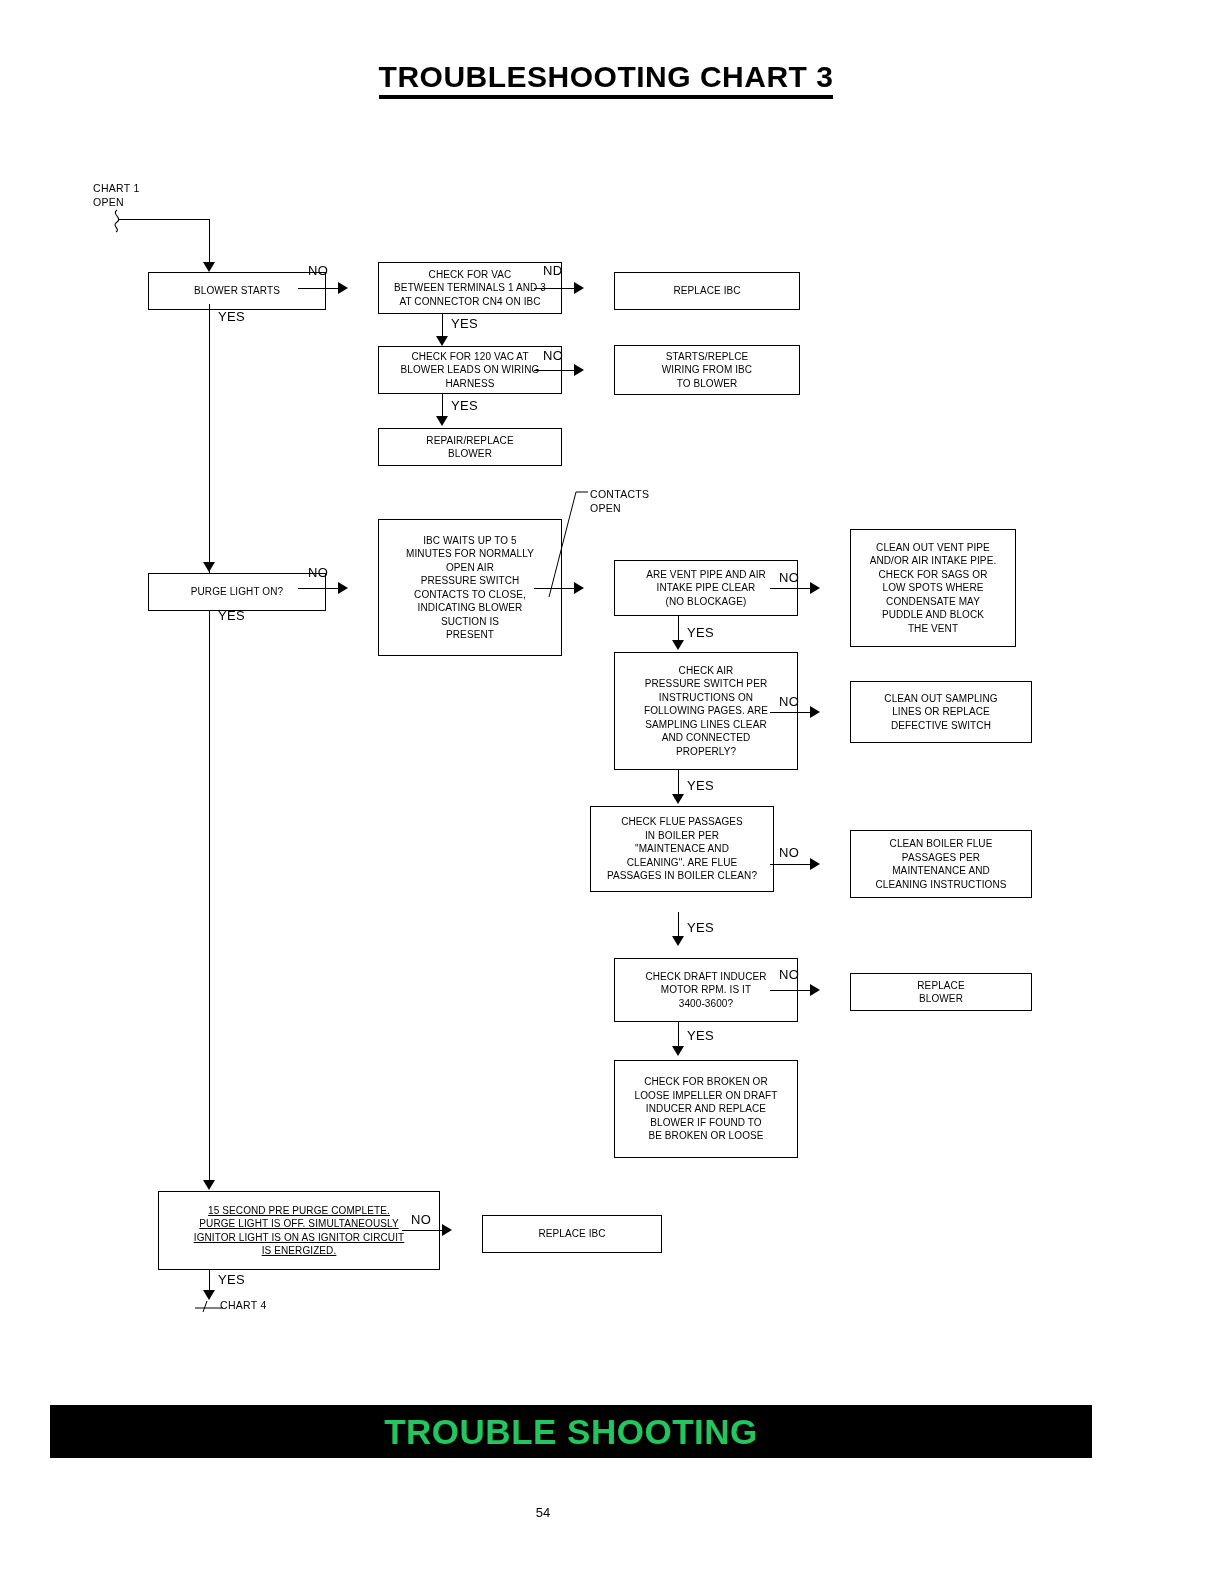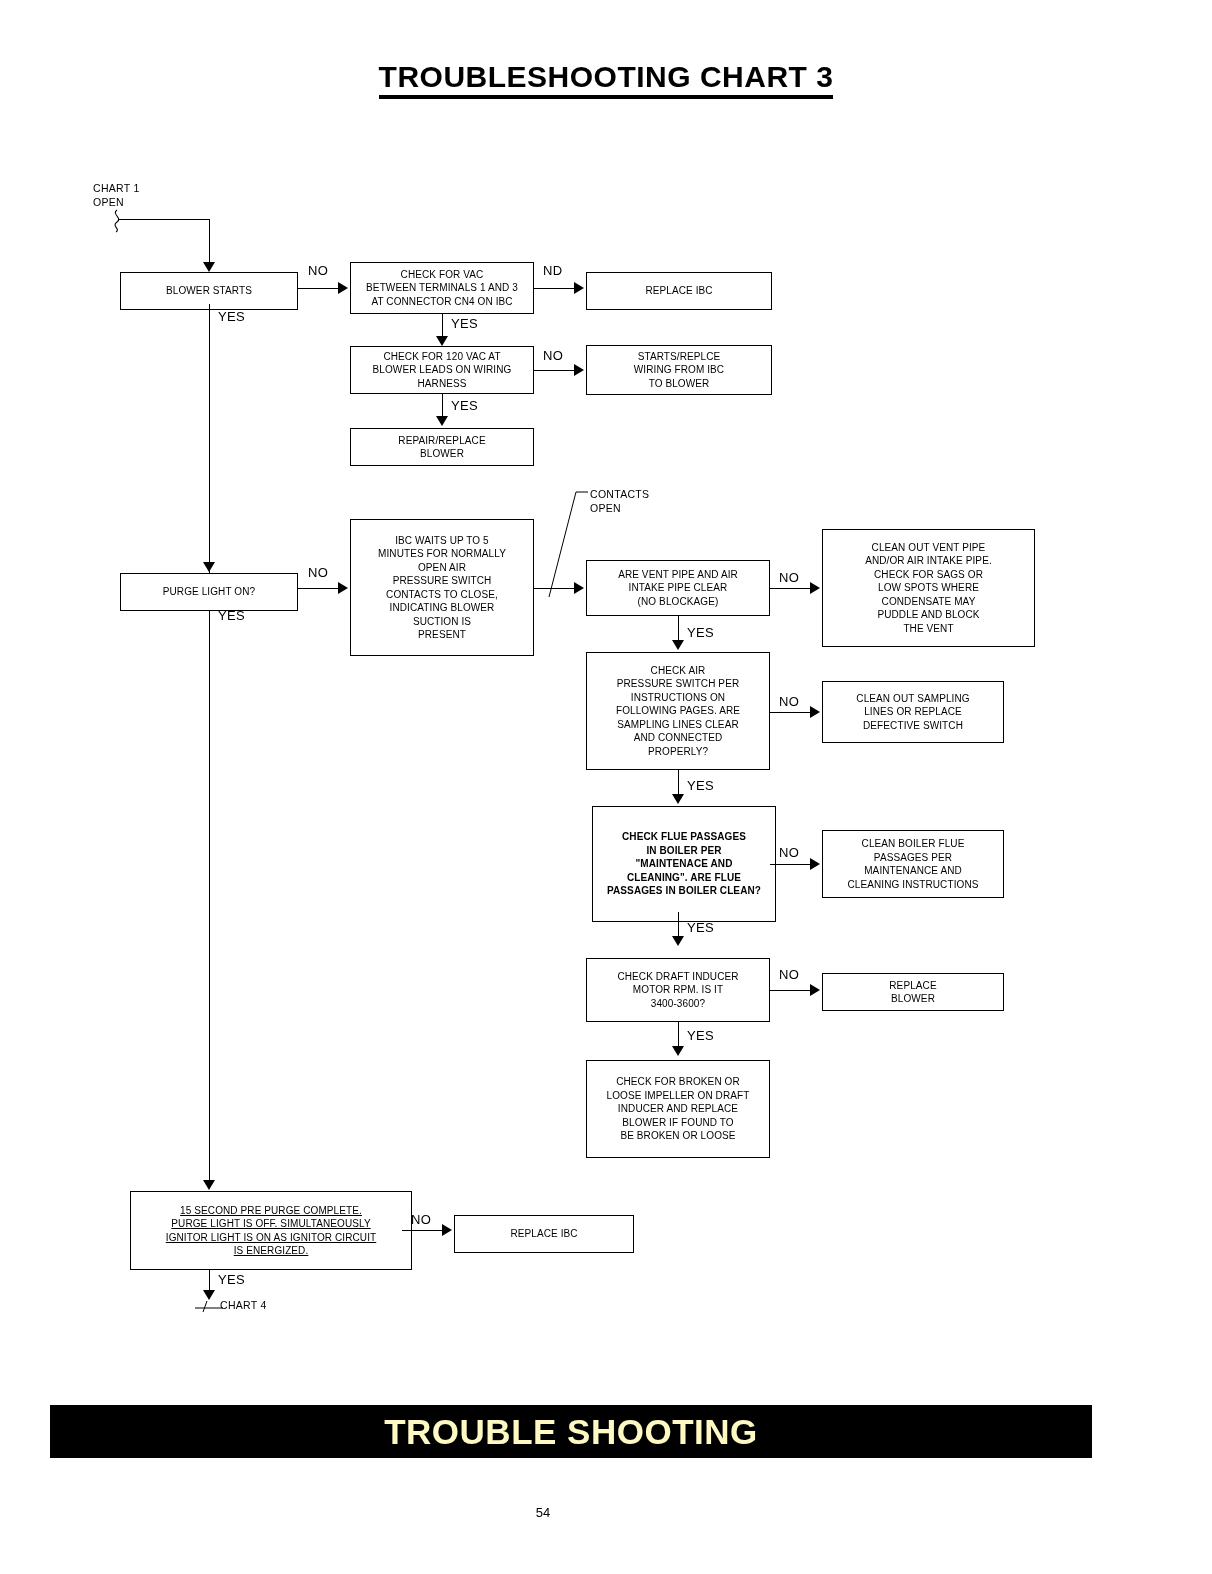--- a/index.html
+++ b/index.html
@@ -44,20 +44,21 @@
     border: 1px solid #000000;
     background: #ffffff;
     display: flex;
     align-items: center;
     justify-content: center;
     text-align: center;
     font-size: 10px;
     line-height: 13.5px;
     letter-spacing: 0.1px;
     padding: 18px 4px;
+    margin-left: 28px;
   }
   .node .lines { width: 100%; }
 
   
   .hline {
     position: absolute;
     height: 0;
     border-top: 1px solid #000000;
   }
   .vline {
@@ -94,21 +95,21 @@
   }
 
   
   #footer-banner {
     position: absolute;
     left: 50px;
     top: 1405px;
     width: 1042px;
     height: 53px;
     background: #000000;
-    color: #fef9c3;
+    color: #22c55e;
     display: flex;
     align-items: center;
     justify-content: center;
     font-size: 35px;
     font-weight: bold;
     letter-spacing: 0.5px;
   }
   #page-number {
     position: absolute;
     left: 0;
@@ -241,21 +242,21 @@
       <div>ARE VENT PIPE AND AIR</div>
       <div>INTAKE PIPE CLEAR</div>
       <div>(NO BLOCKAGE)</div>
     </div>
   </div>
 
   <div class="hline" style="left:770px; top:588px; width:42px;"></div>
   <div class="arrow-right" style="left:810px; top:582px;"></div>
   <div class="edge-label" style="left:779px; top:570px;">NO</div>
 
-  <div class="node" style="left:822px; top:529px; width:213px; height:118px;">
+  <div class="node" style="left:822px; top:529px; width:166px; height:118px;">
     <div class="lines">
       <div>CLEAN OUT VENT PIPE</div>
       <div>AND/OR AIR INTAKE PIPE.</div>
       <div>CHECK FOR SAGS OR</div>
       <div>LOW SPOTS WHERE</div>
       <div>CONDENSATE MAY</div>
       <div>PUDDLE AND BLOCK</div>
       <div>THE VENT</div>
     </div>
   </div>
@@ -285,21 +286,21 @@
       <div>CLEAN OUT SAMPLING</div>
       <div>LINES OR REPLACE</div>
       <div>DEFECTIVE SWITCH</div>
     </div>
   </div>
 
   <div class="vline" style="left:678px; top:770px; height:28px;"></div>
   <div class="arrow-down" style="left:672px; top:794px;"></div>
   <div class="edge-label" style="left:687px; top:778px;">YES</div>
 
-  <div class="node" style="left:592px; top:806px; width:184px; height:116px;font-weight:bold;">
+  <div class="node" style="left:562px; top:806px; width:184px; height:86px;">
     <div class="lines">
       <div>CHECK FLUE PASSAGES</div>
       <div>IN BOILER PER</div>
       <div>"MAINTENACE AND</div>
       <div>CLEANING". ARE FLUE</div>
       <div>PASSAGES IN BOILER CLEAN?</div>
     </div>
   </div>
 
   <div class="hline" style="left:770px; top:864px; width:42px;"></div>

